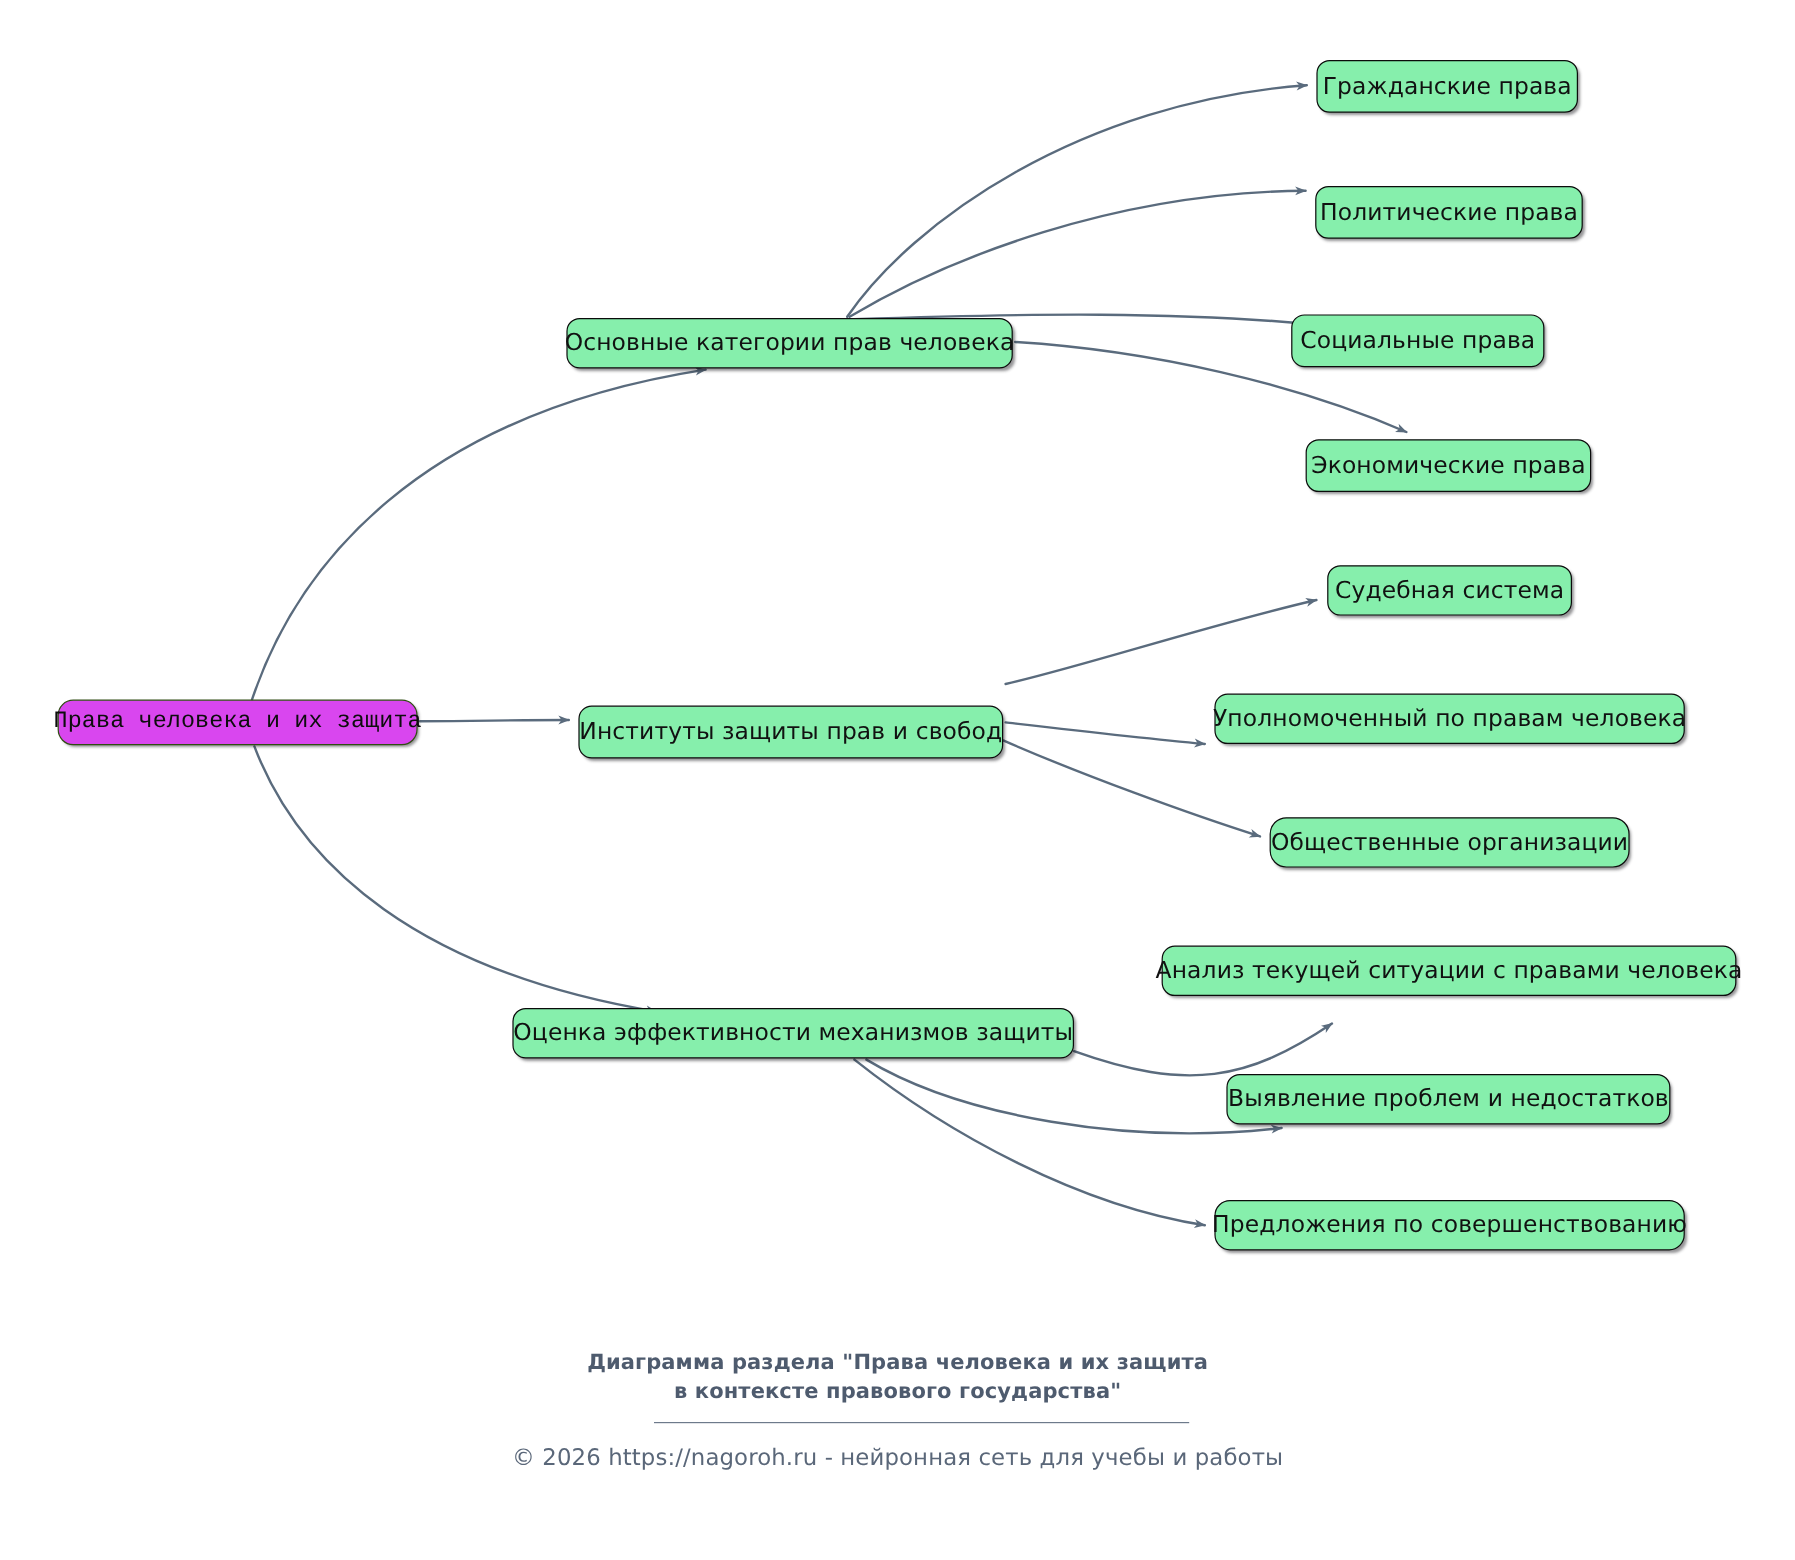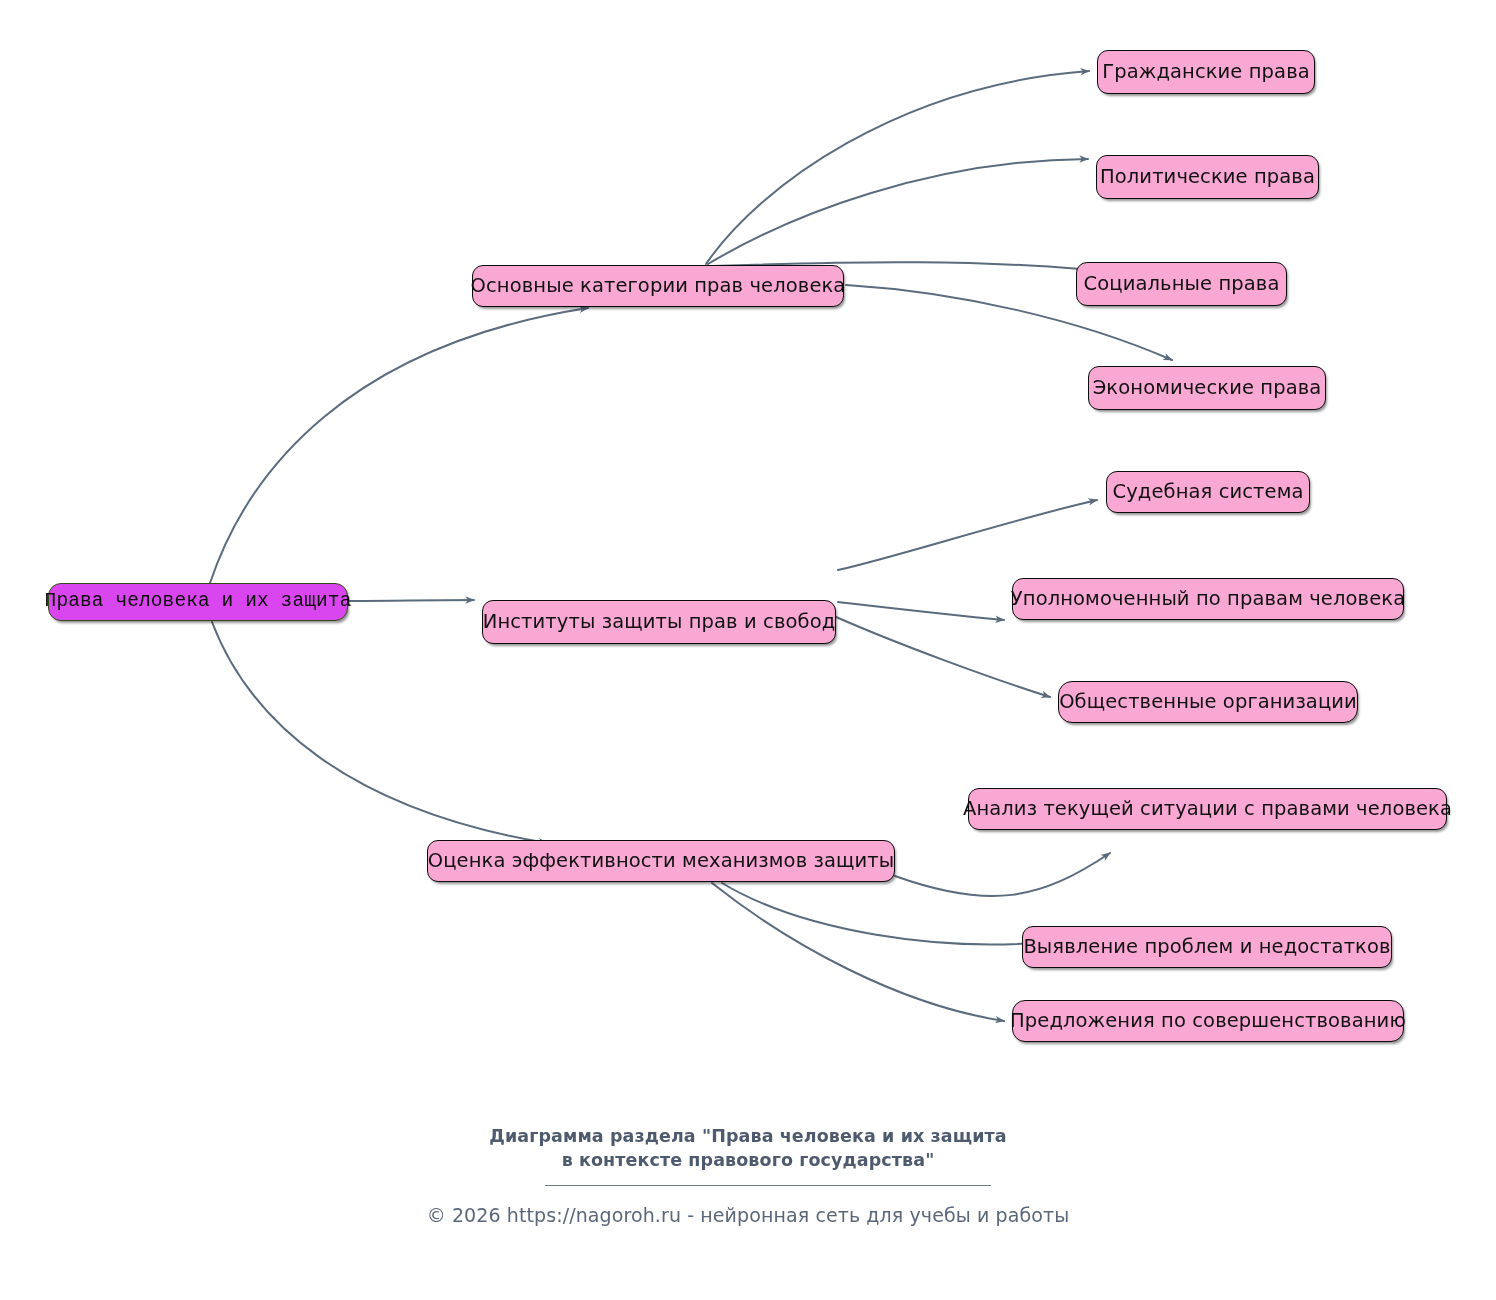--- a/index.html
+++ b/index.html
@@ -40,21 +40,21 @@
     width: 1496px;
     height: 1300px;
   }
 
   .node {
     position: absolute;
     box-sizing: border-box;
     display: flex;
     align-items: center;
     justify-content: center;
-    background: #f9a8d4;
+    background: #86efac;
     border: 1.6px solid #0b0b0b;
     border-radius: 11px;
     color: #111111;
     font-size: 19.5px;
     line-height: 1;
     letter-spacing: 0.1px;
     white-space: nowrap;
     padding: 0 14px;
     box-shadow: 2px 2.5px 2.5px -1px rgba(20,20,25,0.45);
   }
@@ -142,33 +142,33 @@
     <div class="node" style="left:472px; top:265px; width:372px; height:42px;">Основные категории прав человека</div>
 
     <div class="node" style="left:1097px; top:50px; width:218px; height:44px;">Гражданские права</div>
 
     <div class="node" style="left:1096px; top:155px; width:223px; height:44px;">Политические права</div>
 
     <div class="node" style="left:1076px; top:262px; width:211px; height:44px;">Социальные права</div>
 
     <div class="node" style="left:1088px; top:366px; width:238px; height:44px;">Экономические права</div>
 
-    <div class="node" style="left:482px; top:600px; width:354px; height:44px;">Институты защиты прав и свобод</div>
+    <div class="node" style="left:482px; top:588px; width:354px; height:44px;">Институты защиты прав и свобод</div>
 
     <div class="node" style="left:1106px; top:471px; width:204px; height:42px;">Судебная система</div>
 
     <div class="node" style="left:1012px; top:578px; width:392px; height:42px;">Уполномоченный по правам человека</div>
 
     <div class="node" style="left:1058px; top:681px; width:300px; height:42px;border-radius:14px;">Общественные организации</div>
 
     <div class="node" style="left:427px; top:840px; width:468px; height:42px;">Оценка эффективности механизмов защиты</div>
 
     <div class="node" style="left:968px; top:788px; width:479px; height:42px;">Анализ текущей ситуации с правами человека</div>
 
-    <div class="node" style="left:1022px; top:895px; width:370px; height:42px;margin-top:31px;">Выявление проблем и недостатков</div>
+    <div class="node" style="left:1022px; top:895px; width:370px; height:42px;">Выявление проблем и недостатков</div>
 
     <div class="node" style="left:1012px; top:1000px; width:392px; height:42px;border-radius:13px;">Предложения по совершенствованию</div>
 
   </div>
 
   <div class="footer footer-title">
     <div>Диаграмма раздела "Права человека и их защита</div>
     <div>в контексте правового государства"</div>
   </div>
 

